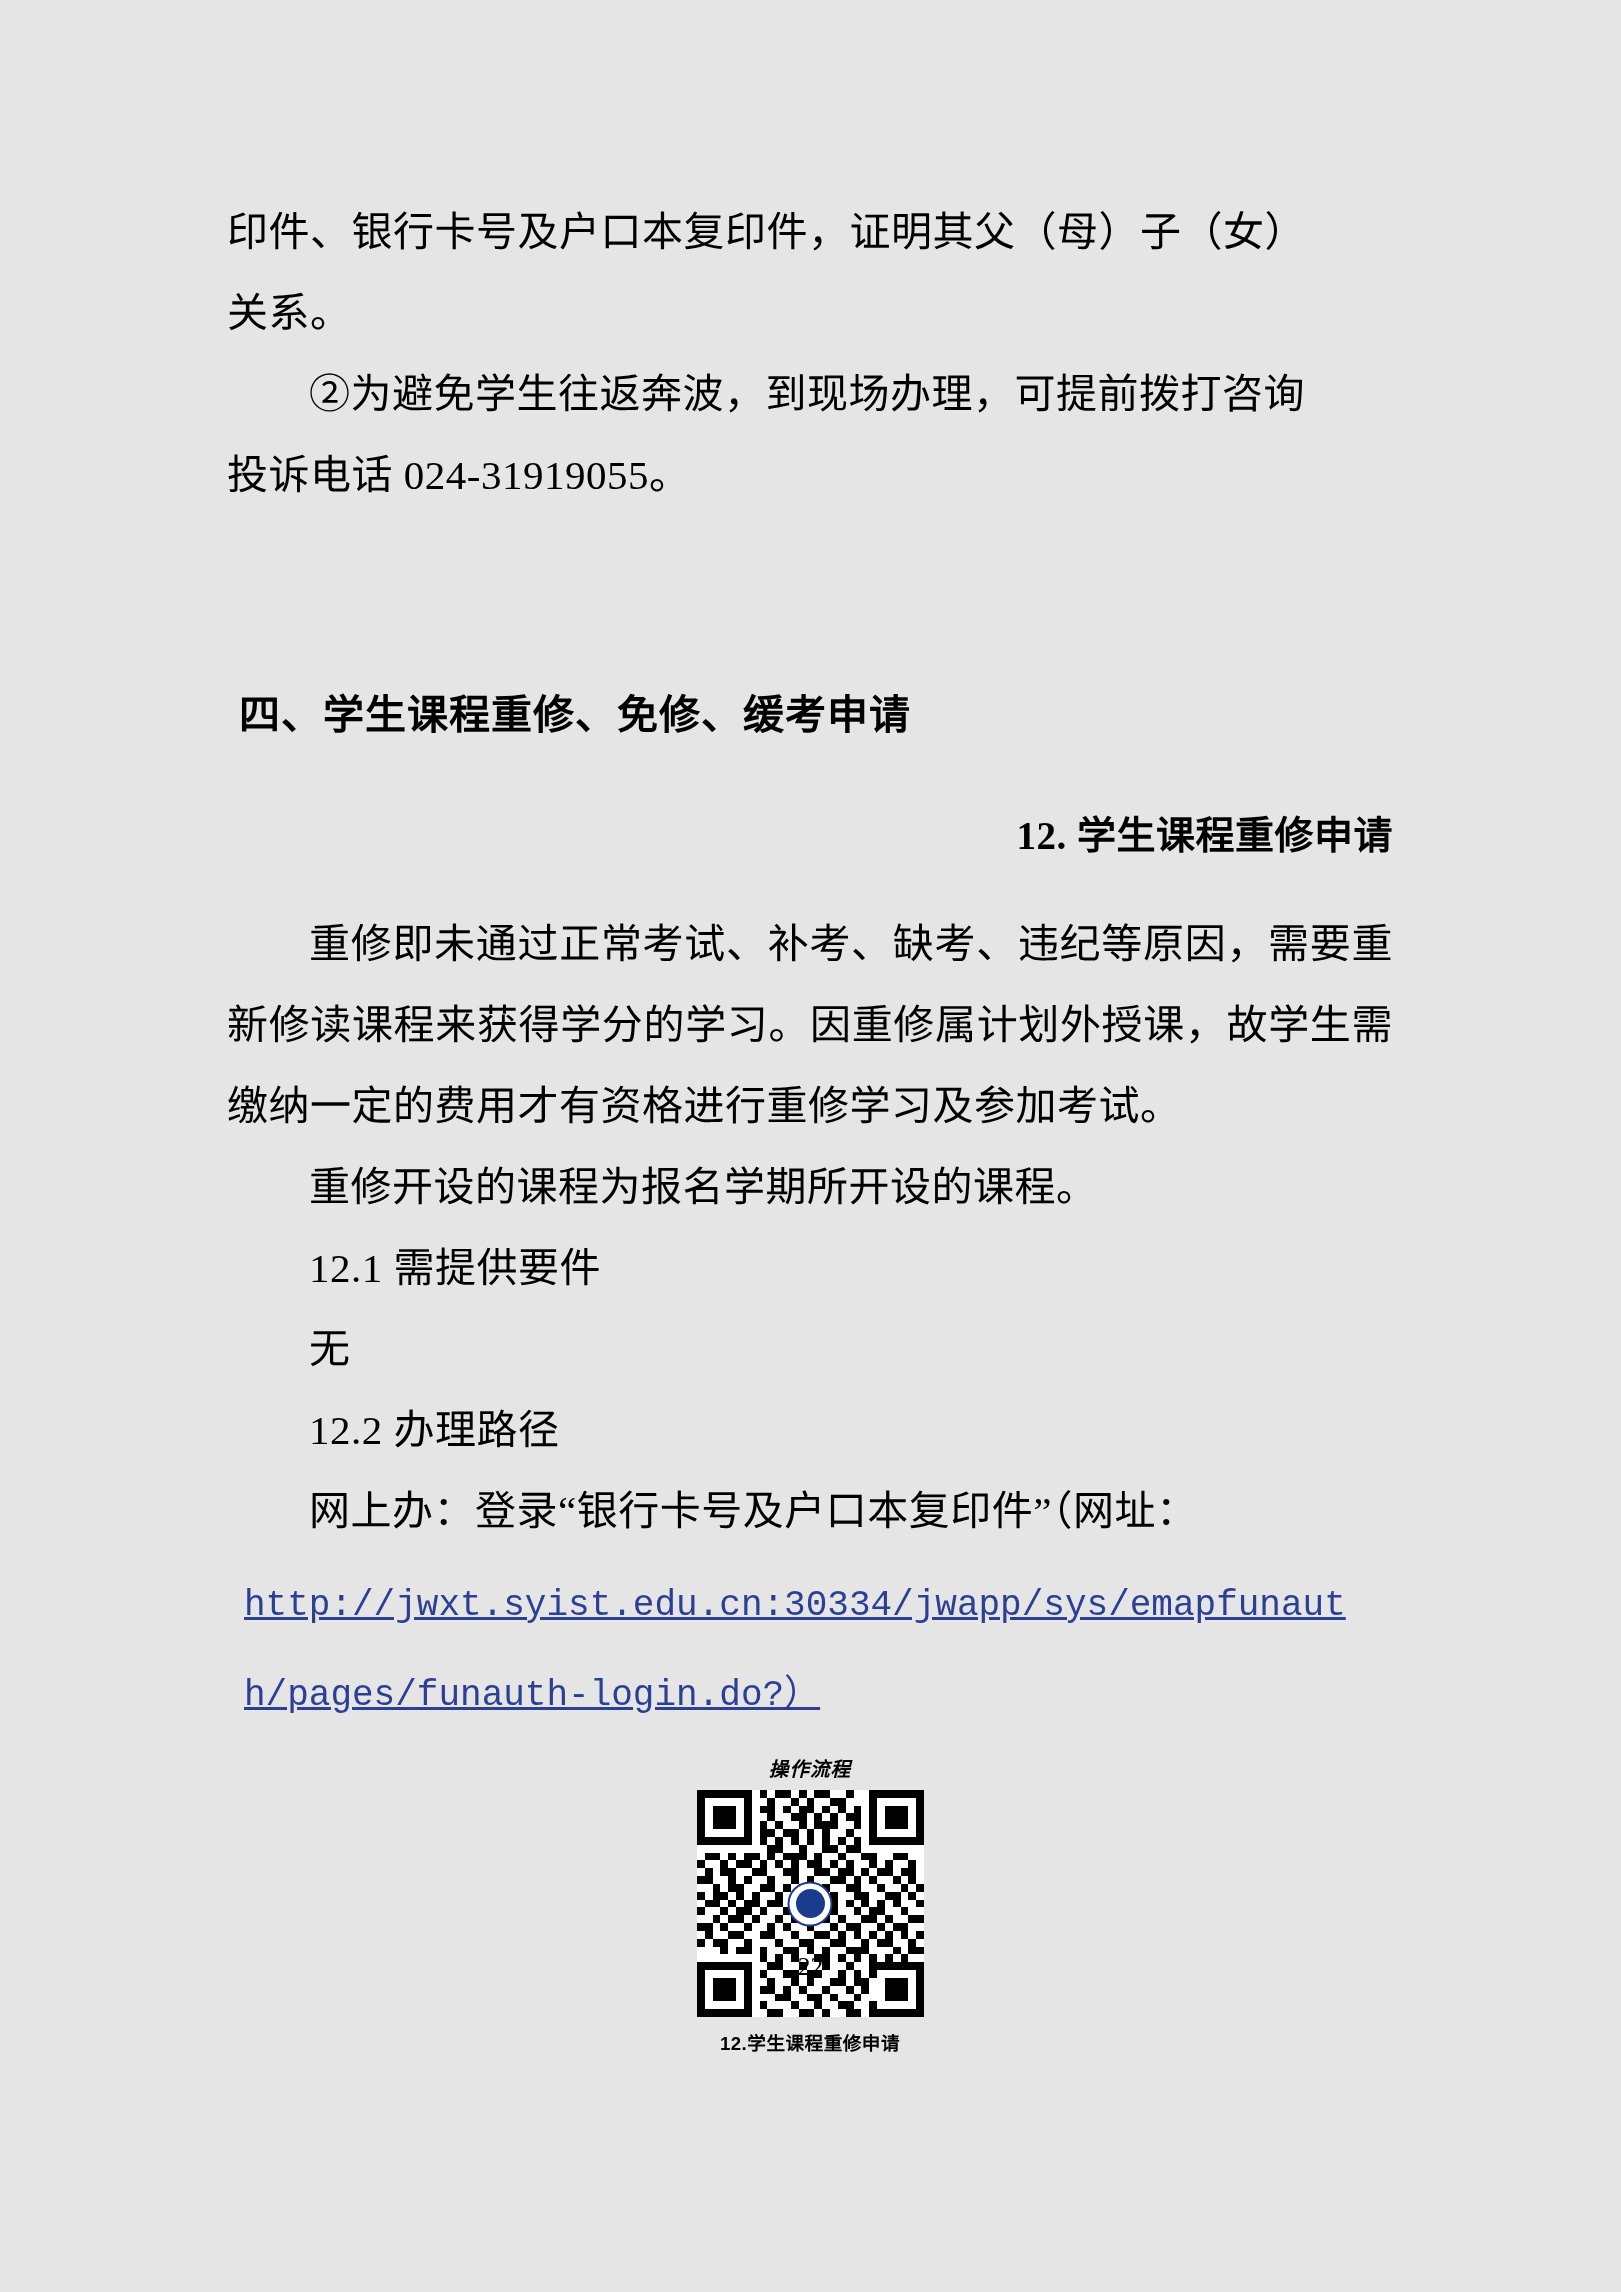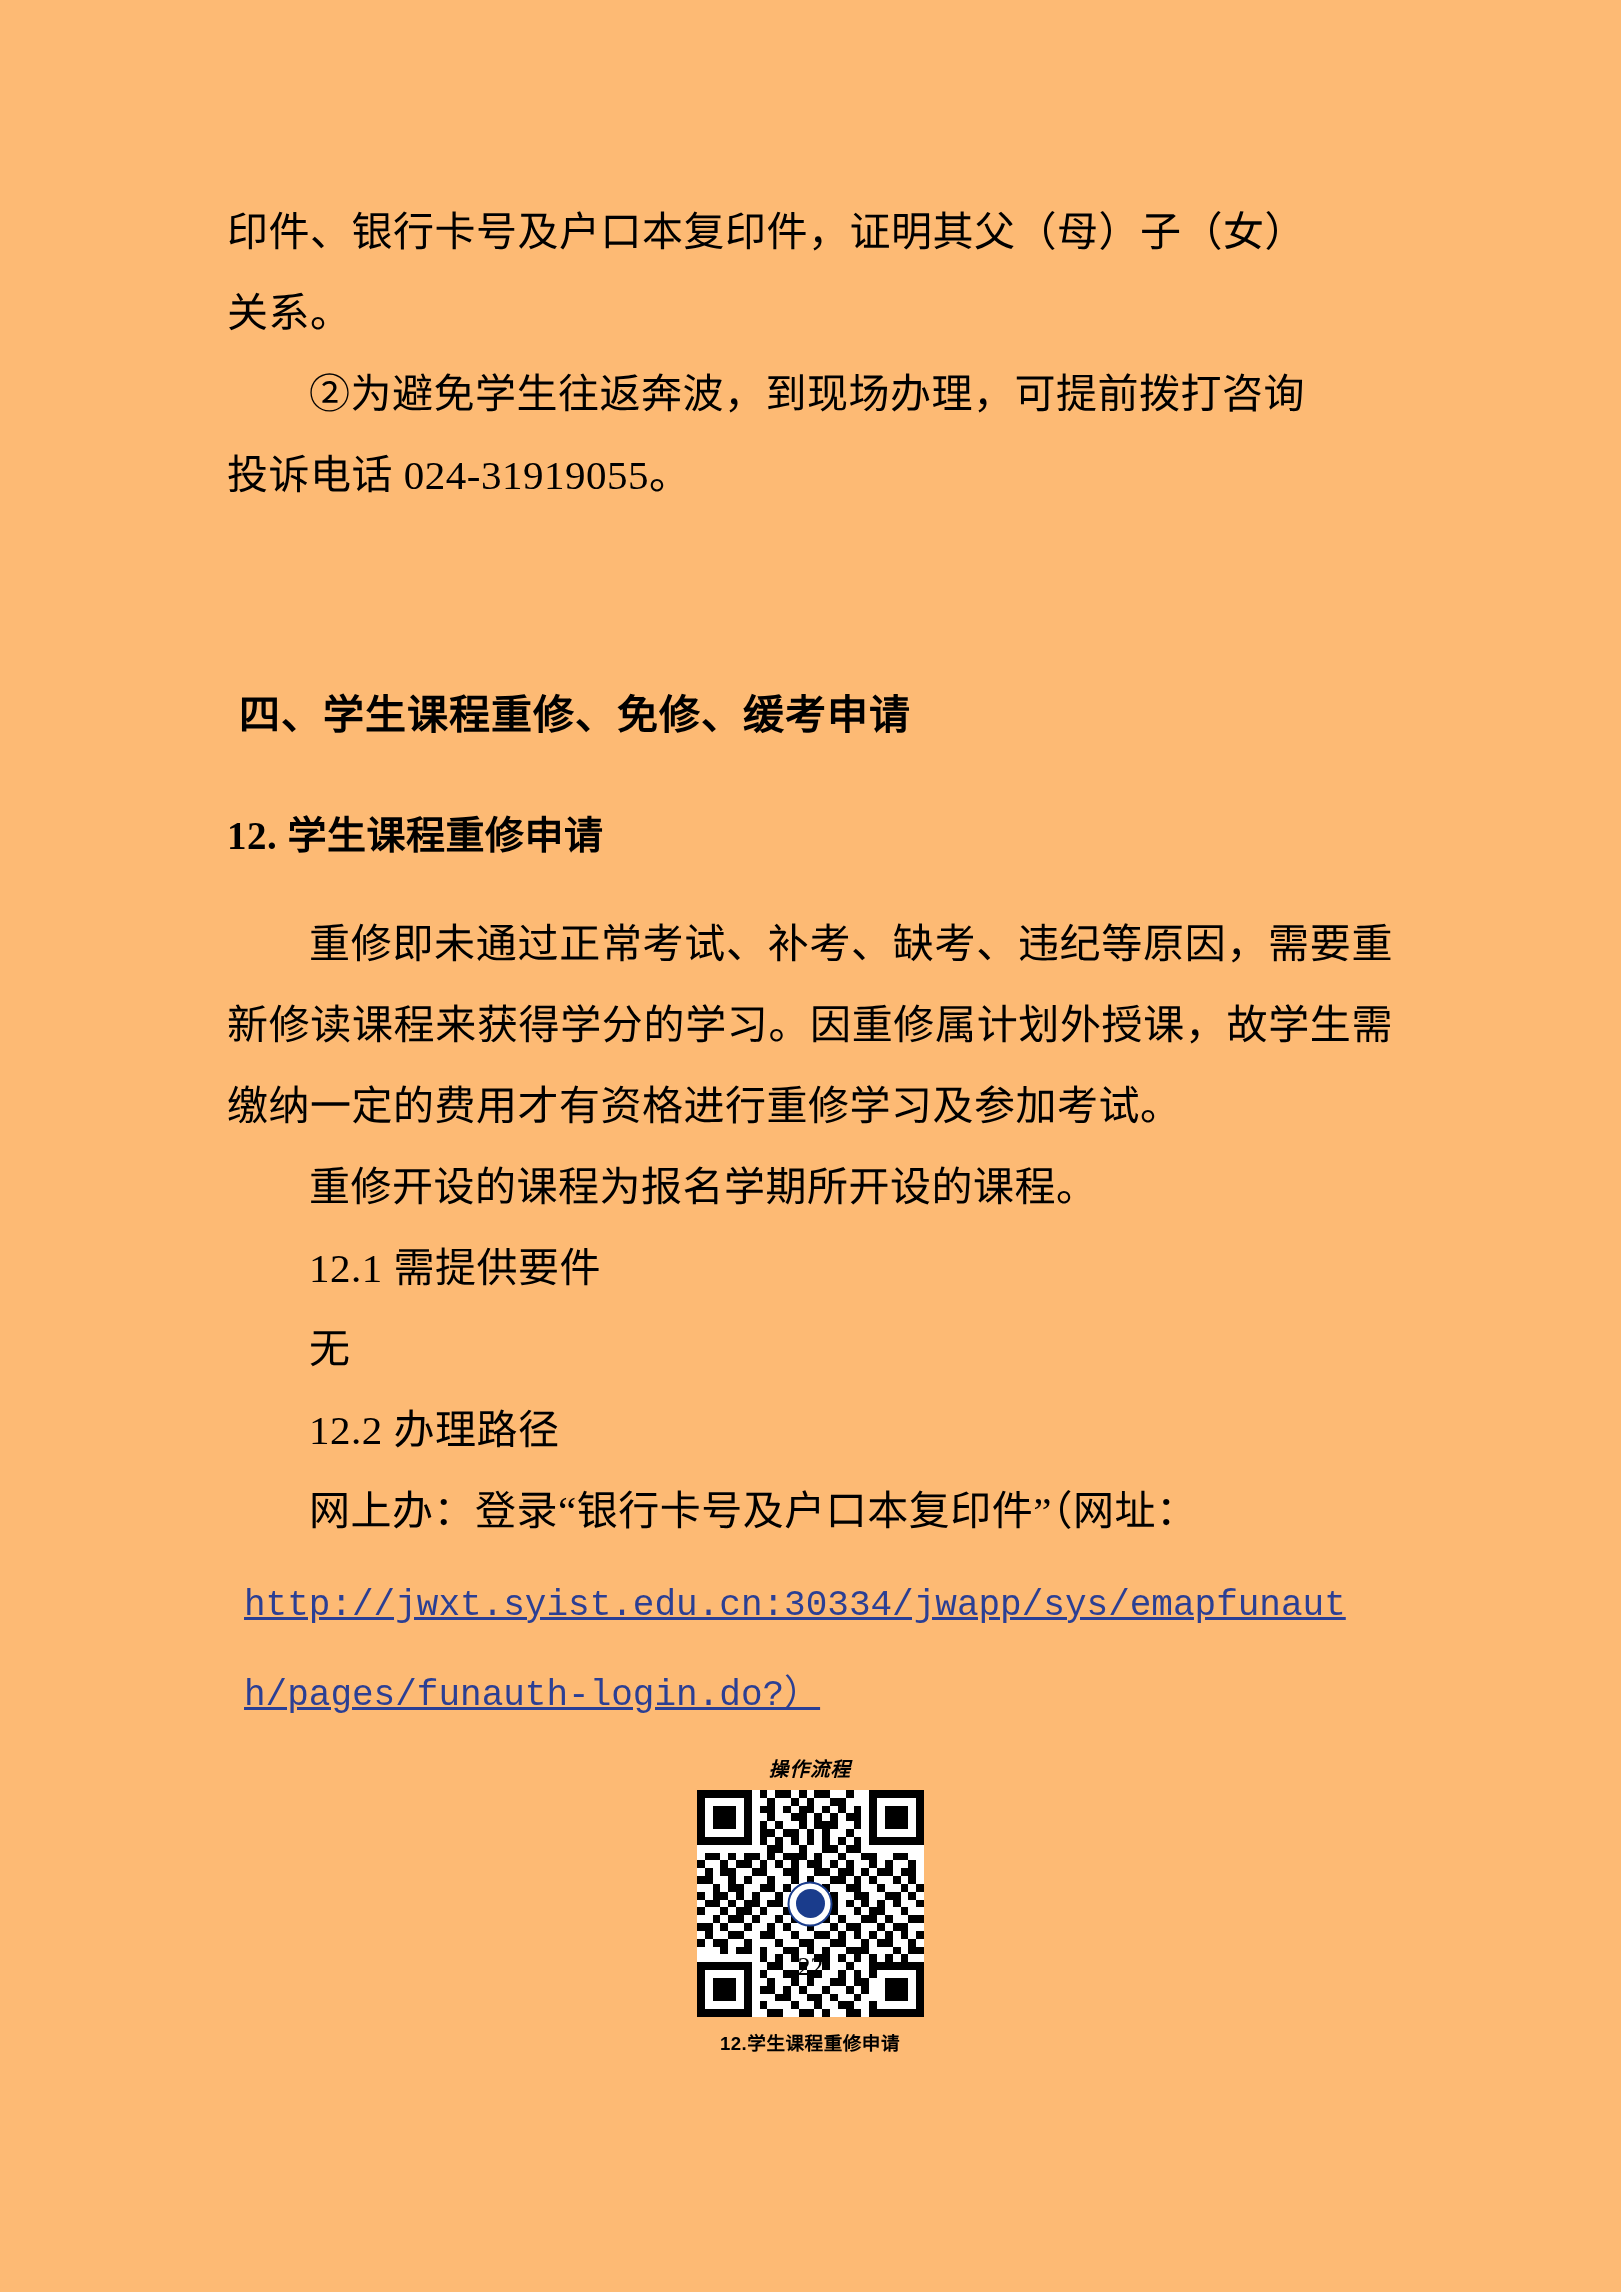--- a/index.html
+++ b/index.html
@@ -4,21 +4,21 @@
 <style>
   html, body {
     margin: 0;
     padding: 0;
     background: #ffffff;
   }
   .page {
     position: relative;
     width: 1621px;
     height: 2293px;
-    background: #fdba74;
+    background: #e5e5e5;
     margin: 0 auto;
     box-sizing: border-box;
     font-family: "Liberation Serif", "DejaVu Serif", serif;
     color: #000000;
     overflow: hidden;
   }
   .content {
     position: absolute;
     left: 227px;
     top: 192px;
@@ -47,20 +47,21 @@
   }
   .heading-1-wrap {
     padding-left: 0px;
   }
   .heading-2 {
     font-size: 39px;
     font-weight: bold;
     line-height: 81px;
     margin: 0;
     letter-spacing: 0.5px;
+    text-align: right;
   }
   .gap-28 { height: 27.4px; }
   .link {
     color: #2b3f94;
     text-decoration: underline;
     font-family: "Liberation Mono", "DejaVu Sans Mono", monospace;
     font-size: 36px;
     line-height: 73px;
     word-break: break-all;
     cursor: pointer;

